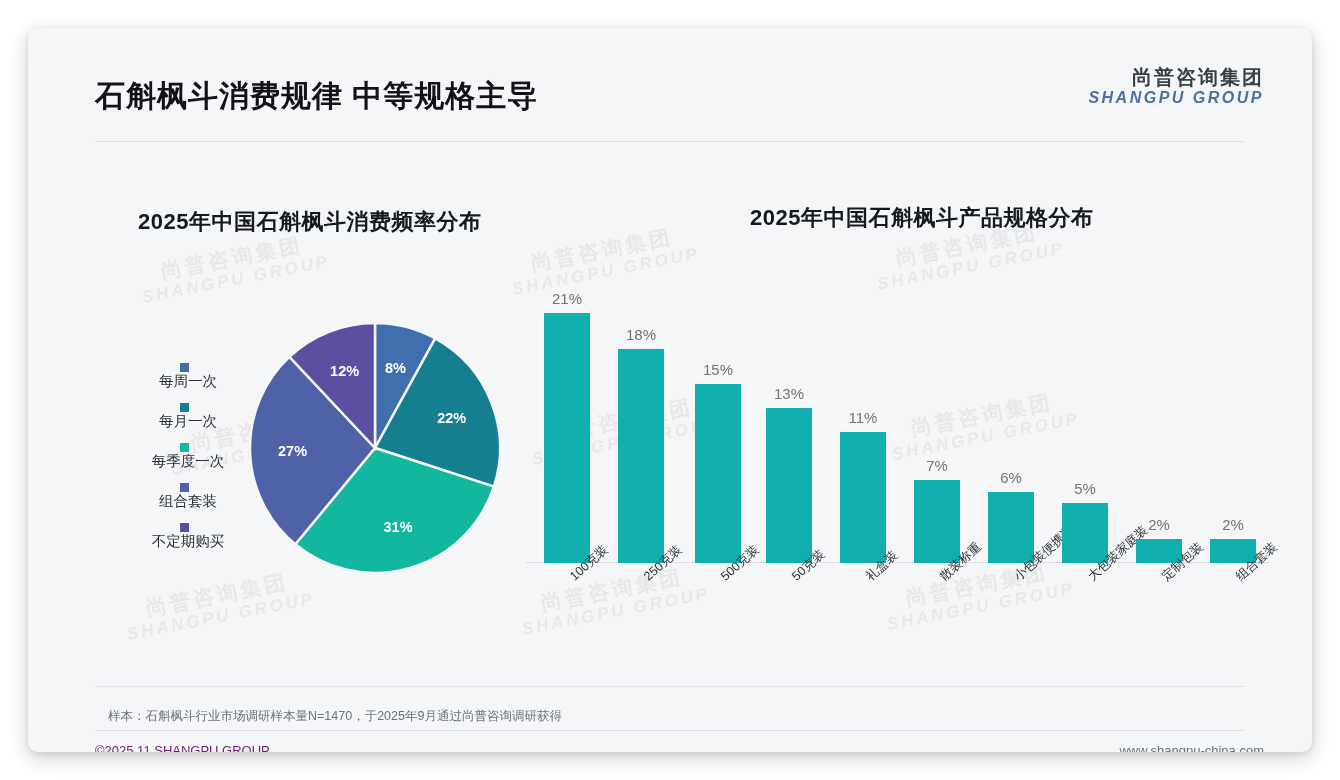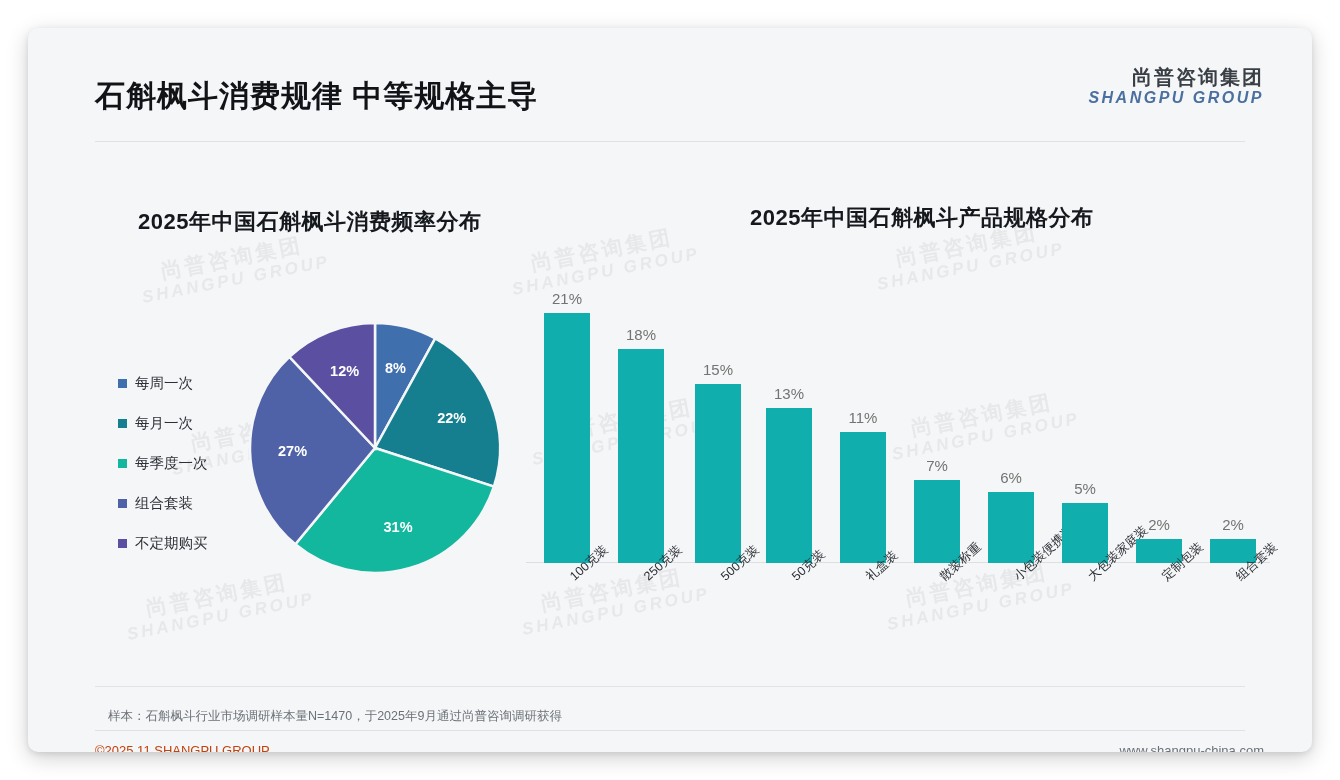--- a/index.html
+++ b/index.html
@@ -119,20 +119,21 @@
   .legend {
     position: absolute;
     left: 30px;
     top: 95px;
     width: 140px;
   }
   .legend-item {
     display: flex;
     align-items: center;
     height: 40px;
+    flex-direction: column;
   }
   .legend-swatch {
     width: 9px;
     height: 9px;
     margin-right: 8px;
     flex: 0 0 auto;
   }
   .legend-label {
     font-size: 14.5px;
     color: #2c3036;
@@ -221,21 +222,21 @@
     width: 1150px;
     height: 1px;
     background: #dfe1e4;
     z-index: 4;
   }
   .footer-left {
     position: absolute;
     left: 67px;
     top: 715px;
     font-size: 13px;
-    color: #c2410c;
+    color: #701a75;
     white-space: nowrap;
     z-index: 4;
   }
   .footer-right {
     position: absolute;
     right: 48px;
     top: 715px;
     font-size: 13px;
     color: #6c7178;
     white-space: nowrap;

